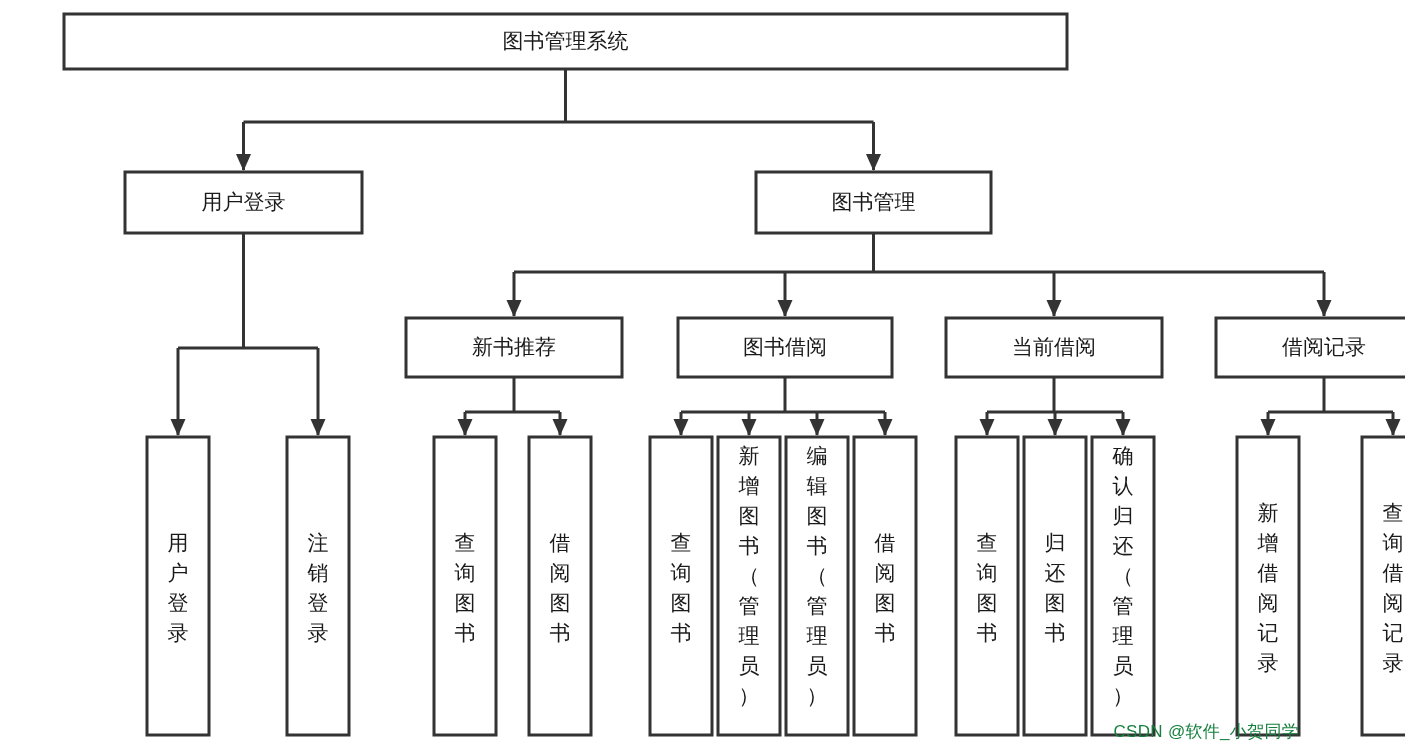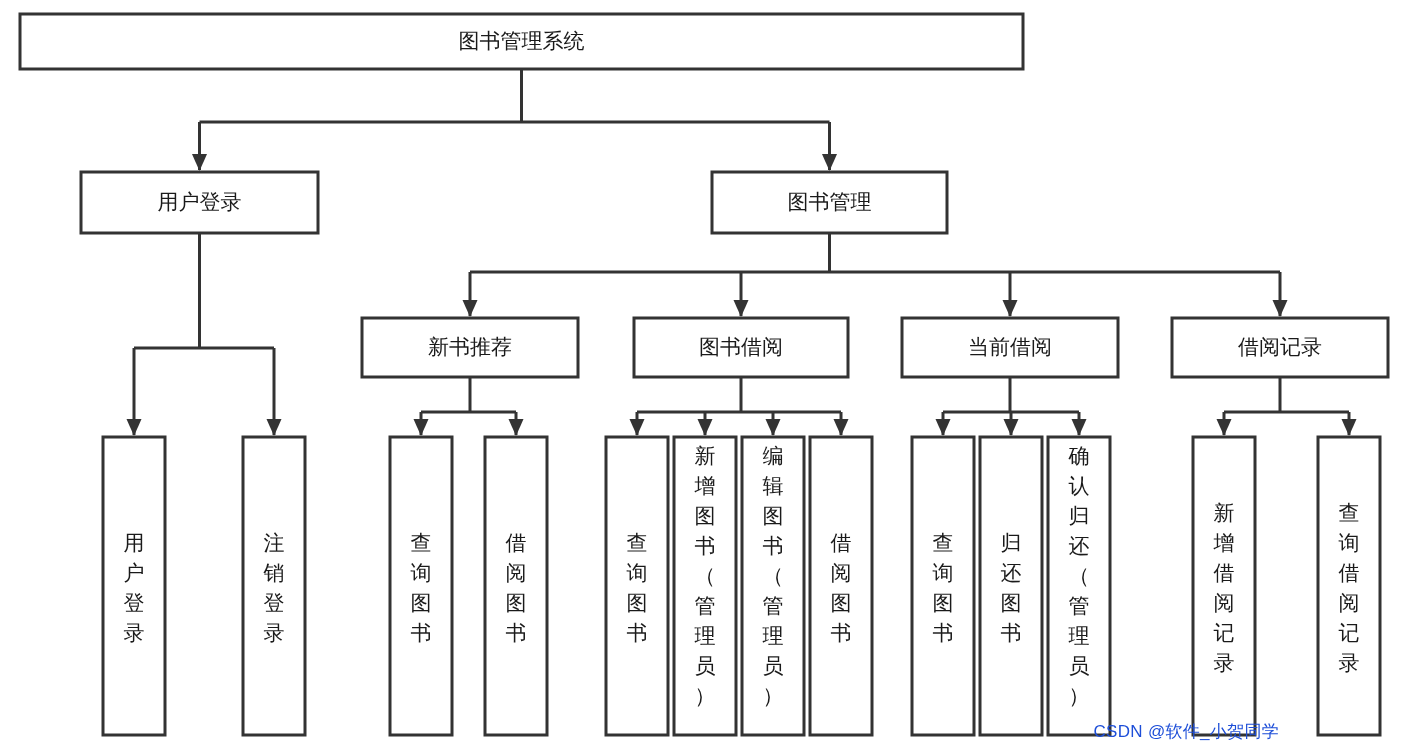--- a/index.html
+++ b/index.html
@@ -11,20 +11,21 @@
     width: 1405px;
     height: 747px;
     font-family: "Liberation Sans", "DejaVu Sans", sans-serif;
     overflow: hidden;
   }
   #diagram-root {
     position: relative;
     width: 1279px;
     height: 747px;
     background: #ffffff;
+    margin-left: 44px;
   }
   svg#tree-svg {
     position: absolute;
     top: 0;
     left: 0;
     width: 1405px;
     height: 747px;
   }
   .node-box {
     fill: #ffffff;
@@ -48,25 +49,25 @@
     dominant-baseline: middle;
   }
   .node-label-vertical {
     font-family: "Liberation Sans", "DejaVu Sans", sans-serif;
     fill: #1a1a1a;
     font-size: 21px;
     text-anchor: middle;
   }
   .watermark {
     position: absolute;
-    right: 0;
+    right: 24px;
     bottom: 4px;
     font-family: "Liberation Sans", "DejaVu Sans", sans-serif;
     font-size: 17px;
-    color: #1d4ed8;
+    color: #15803d;
     white-space: nowrap;
     letter-spacing: 0.3px;
   }
 </style>
 </head>
 <body>
 
 <div id="diagram-root">
 
   <svg id="tree-svg" viewBox="0 0 1405 747">

